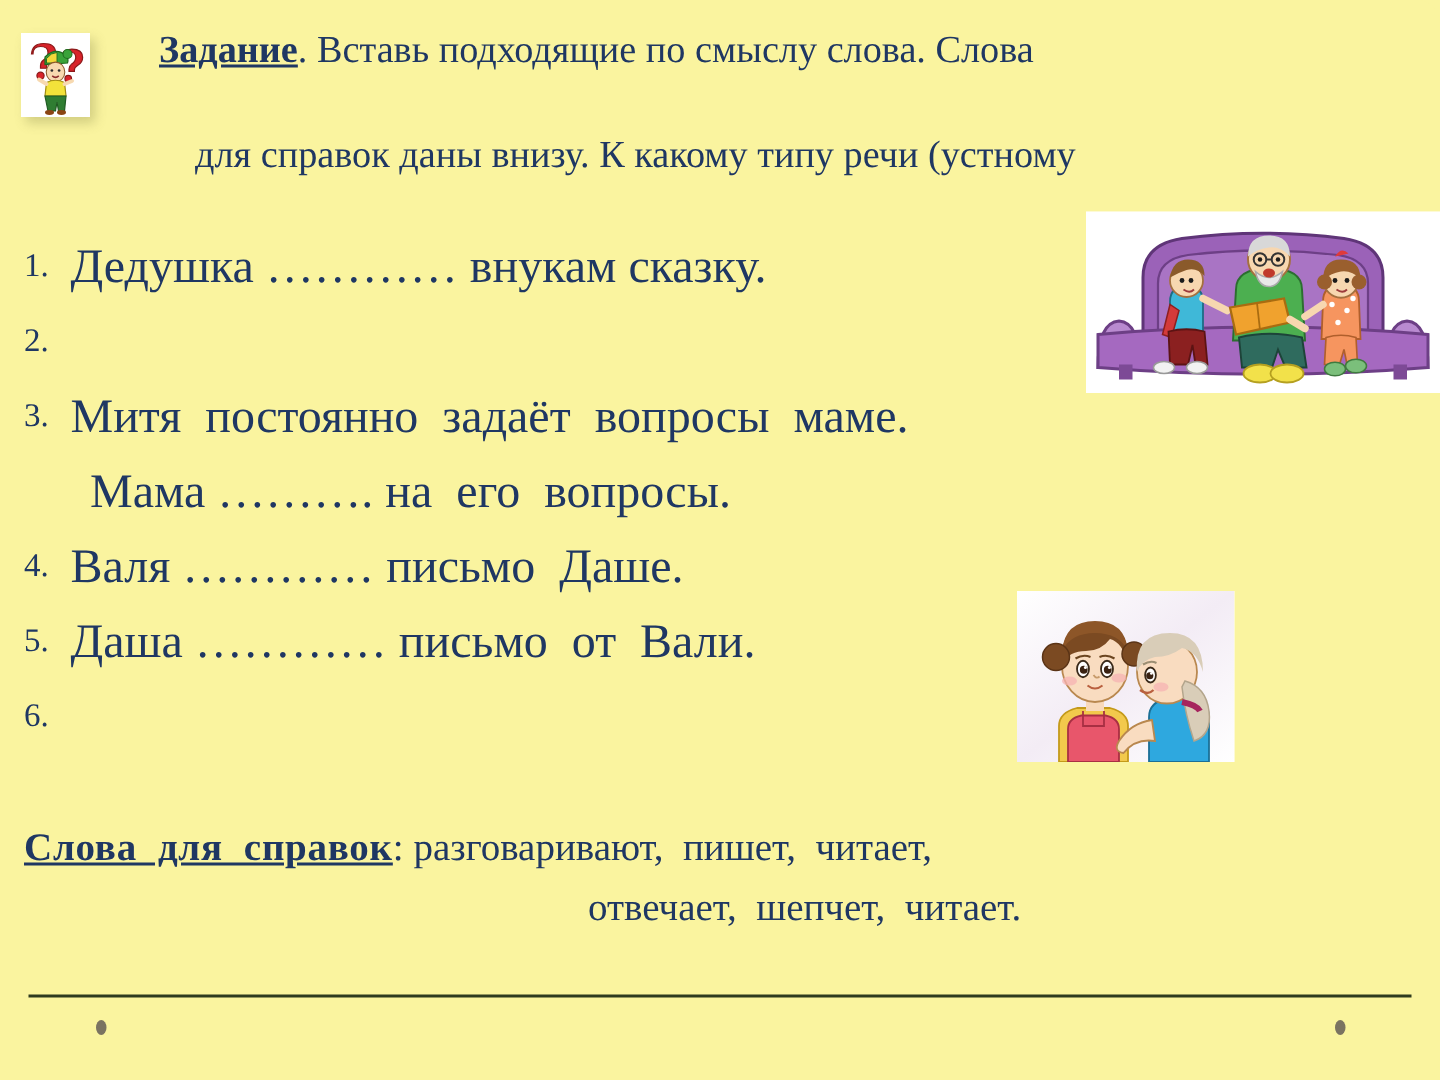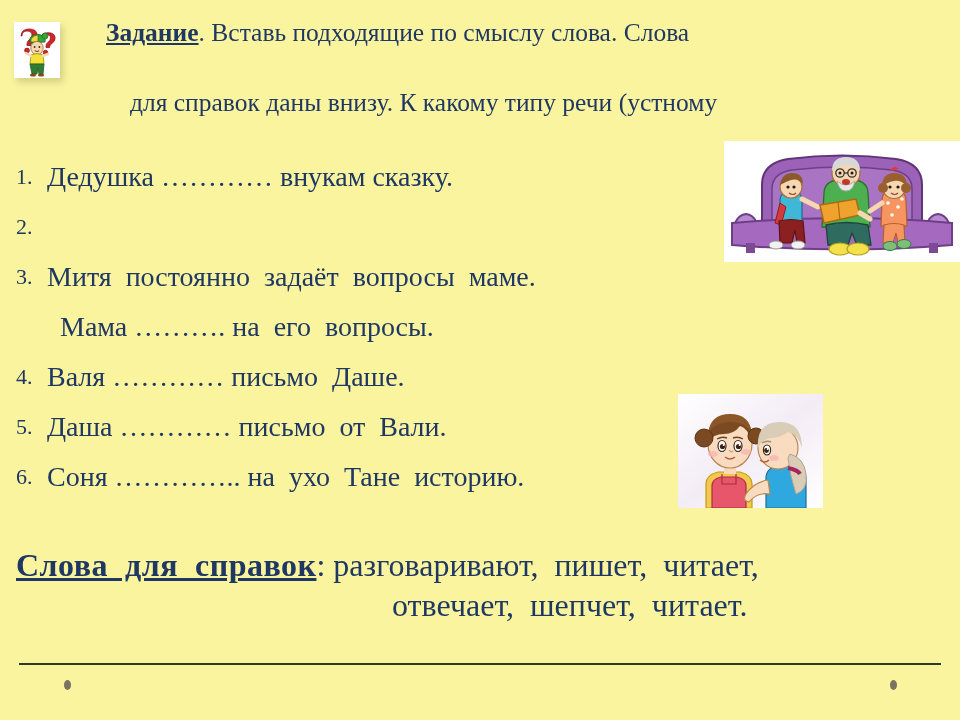--- a/index.html
+++ b/index.html
@@ -75,37 +75,37 @@
     position: absolute;
     left: 16px;
     top: 6px;
     font-size: 22px;
     line-height: 30px;
   }
   .row .body {
     position: absolute;
     left: 47px;
     top: 0;
-    font-size: 28px;
+    font-size: 32px;
     line-height: 42px;
     white-space: pre;
   }
   .row.sub .body {
     left: 60px;
     text-align: center;
   }
 
   
   .refs {
     position: absolute;
     left: 16px;
     top: 545px;
     width: 930px;
     color: #1f3763;
-    font-size: 32px;
+    font-size: 26px;
     line-height: 40px;
   }
   .refs .ref-label {
     font-weight: bold;
     text-decoration: underline;
     letter-spacing: 0.5px;
   }
   .refs .ref-line2 {
     display: block;
     padding-left: 376px;
@@ -229,21 +229,20 @@
       <span class="body">Валя ………… письмо  Даше.</span>
     </div>
 
     <div class="row">
       <span class="num">5.</span>
       <span class="body">Даша ………… письмо  от  Вали.</span>
     </div>
 
     <div class="row">
       <span class="num">6.</span>
-      <span class="body">Соня ………….. на  ухо  Тане  историю.</span>
     </div>
 
   </div>
 
   <div class="refs">
     <span class="ref-line1"><span class="ref-label">Слова  для  справок</span><span>:</span><span> разговаривают,  пишет,  читает,</span></span>
     <span class="ref-line2">отвечает,  шепчет,  читает.</span>
   </div>
 
   <div class="rule"></div>

